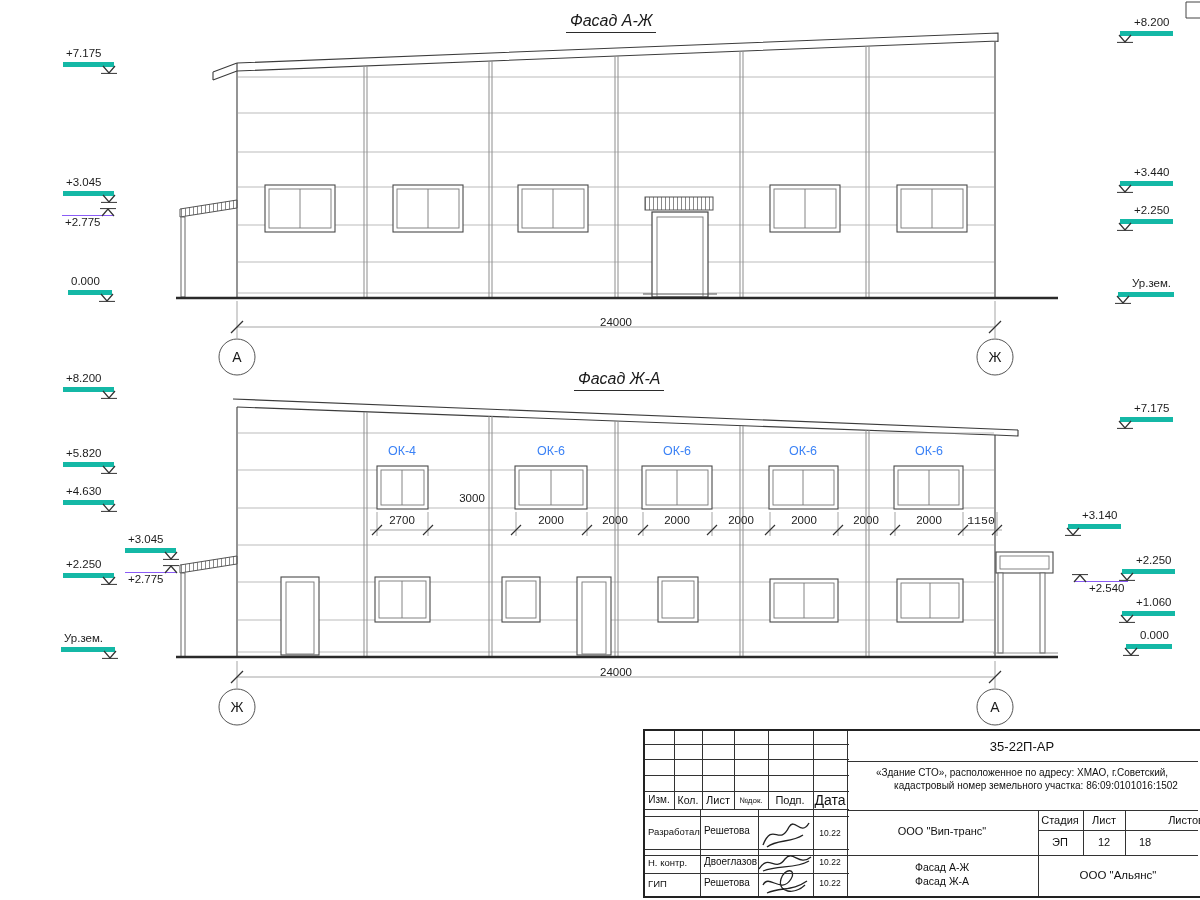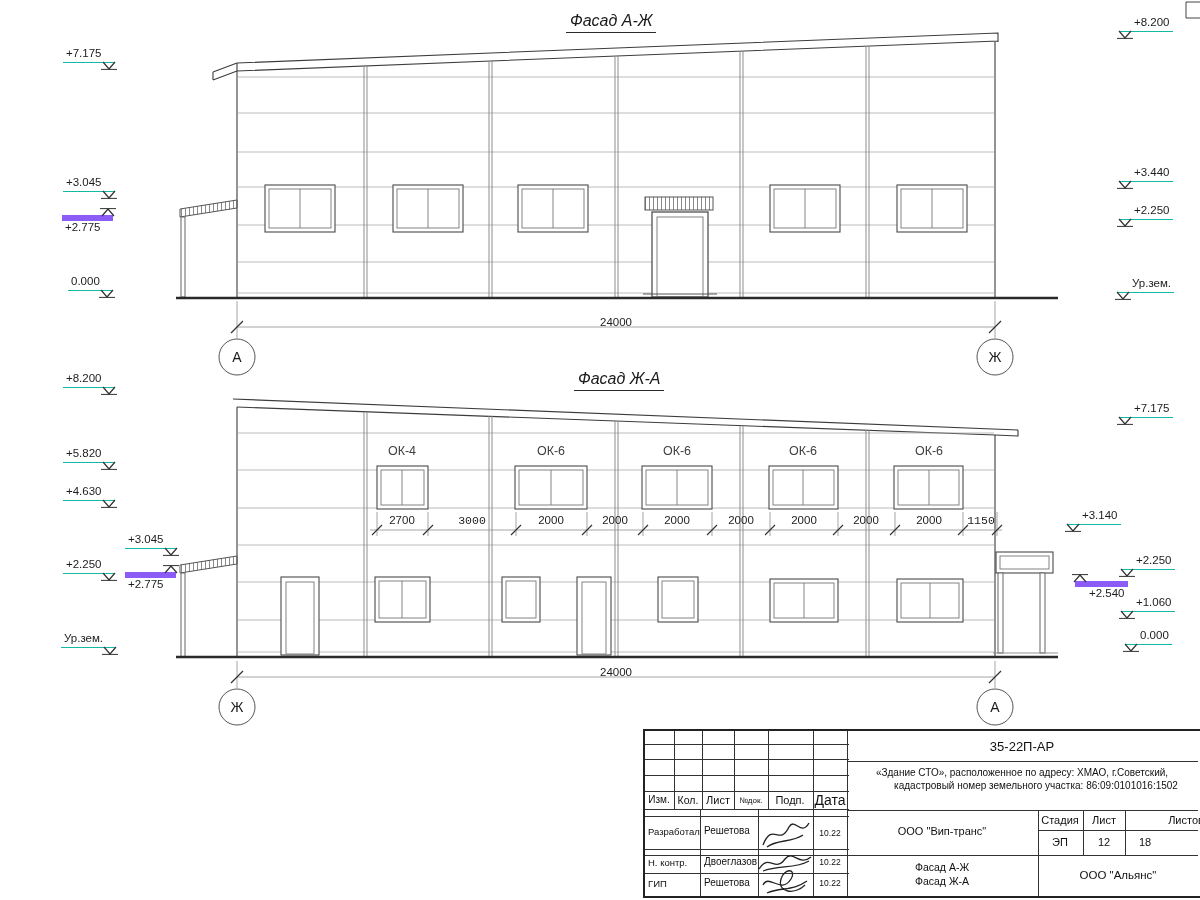--- a/index.html
+++ b/index.html
@@ -2,31 +2,31 @@
 <html><head>
 <meta charset="utf-8">
 <style>
   html,body{margin:0;padding:0;}
   body{width:1200px;height:900px;overflow:hidden;background:#fff;position:relative;
        font-family:"Liberation Sans",sans-serif;}
   svg.linework{position:absolute;left:0;top:0;pointer-events:none;}
   .ftitle{position:absolute;font-size:16px;font-style:italic;color:#1a1a1a;
           border-bottom:1.2px solid #2b2b2b;padding:0 4px 2px;white-space:nowrap;}
   .mark{position:absolute;font-size:11.5px;color:#1c1c1c;line-height:1;white-space:nowrap;}
-  .mark .t{display:inline-block;border-bottom:1px solid #14b8a6;padding:1px 12px 2px 3px;}
+  .mark .t{display:inline-block;border-bottom:5px solid #14b8a6;padding:1px 12px 2px 3px;}
   .mark.al .t{padding:1px 3px 2px 14px;}
   .mark svg{position:absolute;top:100%;margin-top:-2px;}
   .mark.ar svg{right:-3px;}
   .mark.al svg{left:-3px;}
-  .mark.up .t{border-bottom:none;border-top:6px solid #8b5cf6;}
+  .mark.up .t{border-bottom:none;border-top:1px solid #8b5cf6;}
   .mark.up svg{top:auto;bottom:100%;margin-bottom:-2px;transform:scaleY(-1);}
   .axis{position:absolute;width:36px;height:36px;line-height:36px;text-align:center;
         font-size:14px;color:#1a1a1a;}
   .dim{position:absolute;font-size:11.5px;color:#1c1c1c;transform:translateX(-50%);white-space:nowrap;}
-  .wlabel{position:absolute;font-size:12.5px;color:#404040;transform:translateX(-50%);white-space:nowrap;}
+  .wlabel{position:absolute;font-size:12.5px;color:#3b82f6;transform:translateX(-50%);white-space:nowrap;}
   .tb{position:absolute;left:643px;top:729px;width:557px;height:169px;box-sizing:border-box;
       border-top:2px solid #222;border-left:2px solid #222;border-bottom:2px solid #222;}
   .tb i{position:absolute;background:#333;display:block;}
   .tb i.hl{height:1px;}
   .tb i.vl{width:1px;}
   .tbt{position:absolute;color:#101010;white-space:nowrap;line-height:1;}
   .tbt.c{transform:translate(-50%,-50%);}
   .sig{position:absolute;}
 </style>
 </head>
@@ -270,21 +270,21 @@
       <line x1="0" y1="8.4" x2="16" y2="8.4" stroke="#333" stroke-width="1"></line>
     </svg></div>
 
 <div class="wlabel" style="left:402px;top:444px;">ОК-4</div>
 <div class="wlabel" style="left:551px;top:444px;">ОК-6</div>
 <div class="wlabel" style="left:677px;top:444px;">ОК-6</div>
 <div class="wlabel" style="left:803px;top:444px;">ОК-6</div>
 <div class="wlabel" style="left:929px;top:444px;">ОК-6</div>
 
 <div class="dim" style="left:402px;top:514px;">2700</div>
-<div class="dim" style="left:472px;top:514px;font-family:Liberation Mono, monospace;">3000</div>
+<div class="dim" style="left:472px;top:492px;">3000</div>
 <div class="dim" style="left:551px;top:514px;">2000</div>
 <div class="dim" style="left:615px;top:514px;">2000</div>
 <div class="dim" style="left:677px;top:514px;">2000</div>
 <div class="dim" style="left:741px;top:514px;">2000</div>
 <div class="dim" style="left:804px;top:514px;">2000</div>
 <div class="dim" style="left:866px;top:514px;">2000</div>
 <div class="dim" style="left:929px;top:514px;">2000</div>
 <div class="dim" style="left:981px;top:514px;font-family:Liberation Mono, monospace;">1150</div>
 
 <div class="dim" style="left:616px;top:666px;">24000</div>

